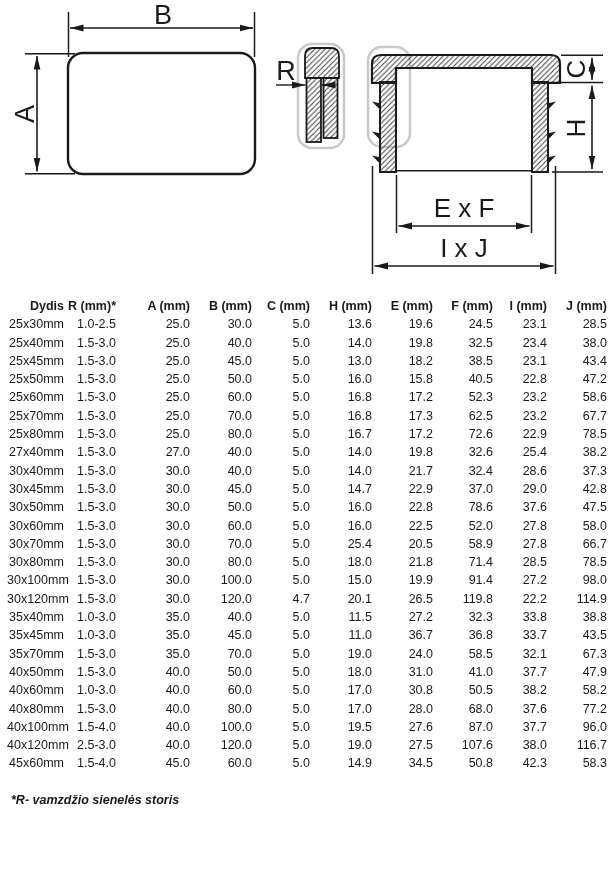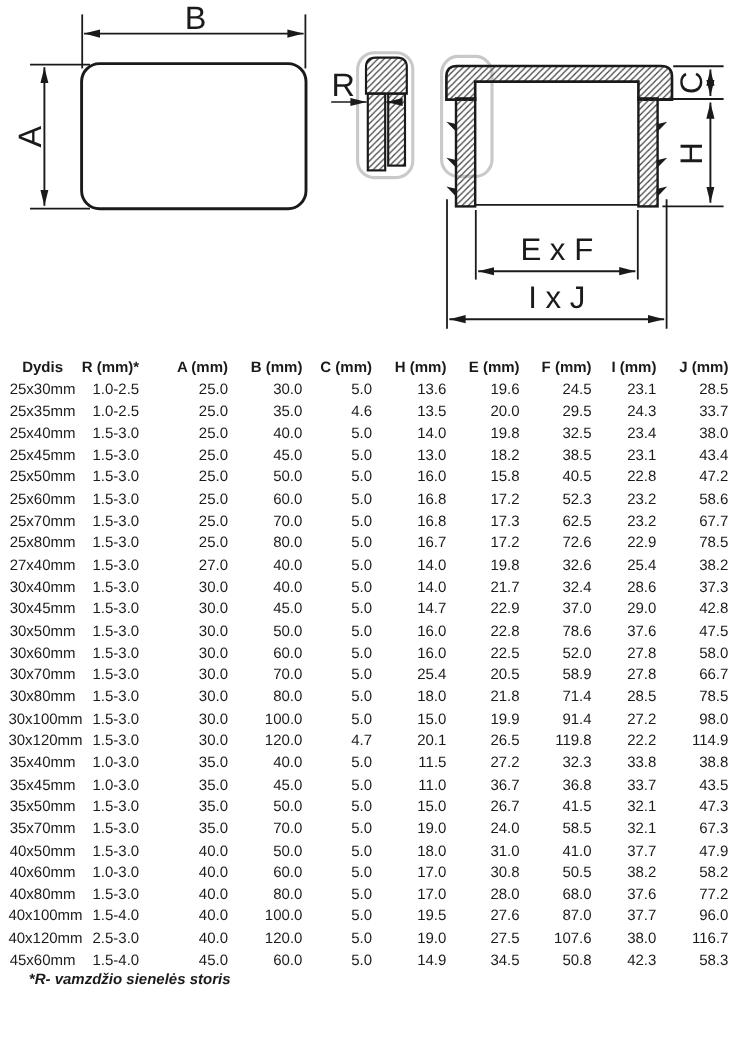--- a/index.html
+++ b/index.html
@@ -25,29 +25,29 @@
   table.dims th, table.dims td{
     font-size:12.5px;
     line-height:18.3px;
     padding:0;
     white-space:nowrap;
     text-align:right;
     vertical-align:middle;
   }
   table.dims th{font-weight:bold;}
   table.dims th:first-child, table.dims td:first-child{
-    text-align:center;
+    text-align:right;
     padding-left:7px;
   }
   .footnote{
     font-size:12.5px;
     font-weight:bold;
     font-style:italic;
-    padding-left:24px;
-    margin-top:0;
+    padding-left:11px;
+    margin-top:20px;
   }
 </style>
 </head>
 <body>
 
 <div class="page">
 
   <svg class="drawing" viewBox="0 0 614 295" xmlns="http://www.w3.org/2000/svg">
     <defs>
       <pattern id="hatch" patternUnits="userSpaceOnUse" width="5.2" height="5.2">
@@ -172,32 +172,20 @@
           <td>25.0</td>
           <td>30.0</td>
           <td>5.0</td>
           <td>13.6</td>
           <td>19.6</td>
           <td>24.5</td>
           <td>23.1</td>
           <td>28.5</td>
         </tr>
         <tr>
-          <td>25x35mm</td>
-          <td>1.0-2.5</td>
-          <td>25.0</td>
-          <td>35.0</td>
-          <td>4.6</td>
-          <td>13.5</td>
-          <td>20.0</td>
-          <td>29.5</td>
-          <td>24.3</td>
-          <td>33.7</td>
-        </tr>
-        <tr>
           <td>25x40mm</td>
           <td>1.5-3.0</td>
           <td>25.0</td>
           <td>40.0</td>
           <td>5.0</td>
           <td>14.0</td>
           <td>19.8</td>
           <td>32.5</td>
           <td>23.4</td>
           <td>38.0</td>
@@ -388,32 +376,20 @@
           <td>35.0</td>
           <td>45.0</td>
           <td>5.0</td>
           <td>11.0</td>
           <td>36.7</td>
           <td>36.8</td>
           <td>33.7</td>
           <td>43.5</td>
         </tr>
         <tr>
-          <td>35x50mm</td>
-          <td>1.5-3.0</td>
-          <td>35.0</td>
-          <td>50.0</td>
-          <td>5.0</td>
-          <td>15.0</td>
-          <td>26.7</td>
-          <td>41.5</td>
-          <td>32.1</td>
-          <td>47.3</td>
-        </tr>
-        <tr>
           <td>35x70mm</td>
           <td>1.5-3.0</td>
           <td>35.0</td>
           <td>70.0</td>
           <td>5.0</td>
           <td>19.0</td>
           <td>24.0</td>
           <td>58.5</td>
           <td>32.1</td>
           <td>67.3</td>

